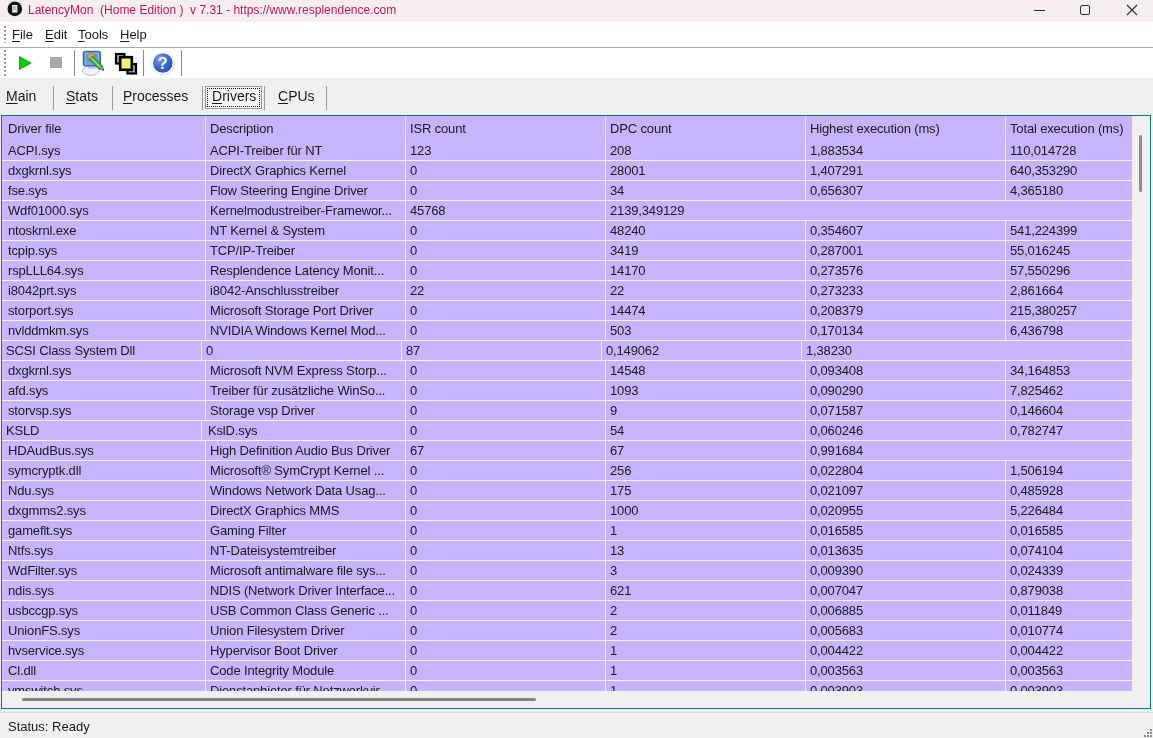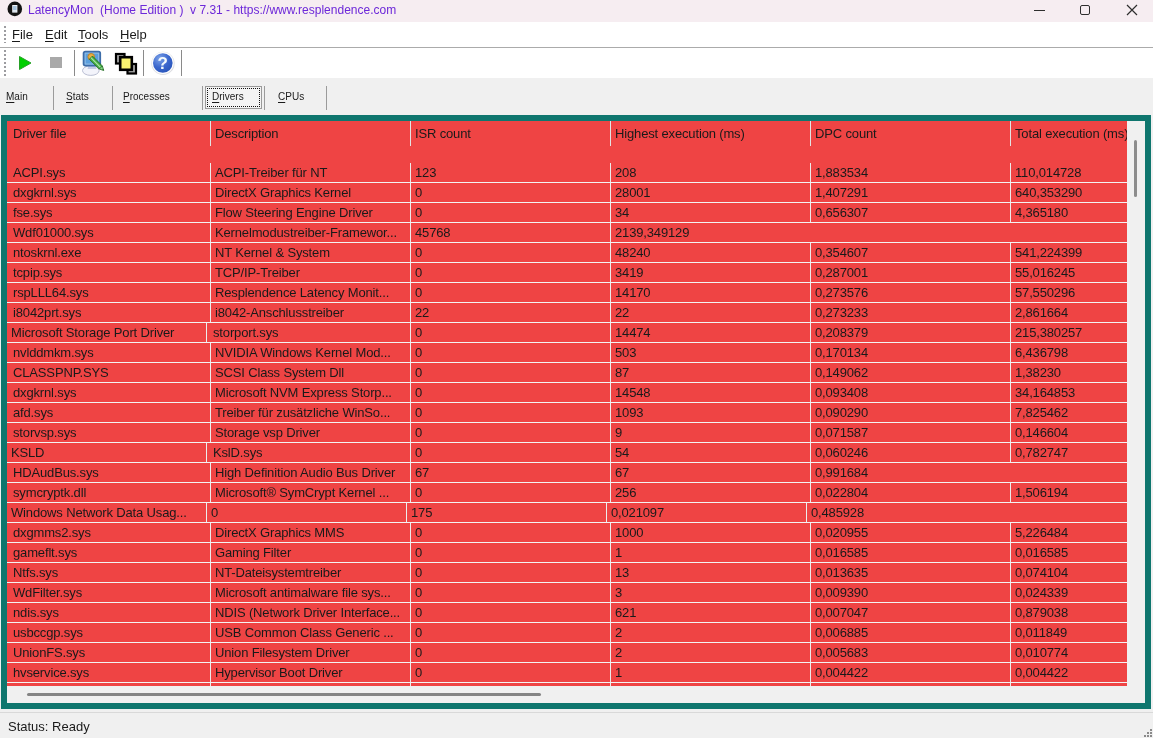--- a/index.html
+++ b/index.html
@@ -1,35 +1,35 @@
 <!DOCTYPE html>
 <html><head><meta charset="utf-8"><style>
 *{margin:0;padding:0;box-sizing:border-box}
 html,body{width:1153px;height:738px;overflow:hidden}
 body{position:relative;background:#f0f0f0;font-family:"Liberation Sans",sans-serif;color:#1a1a1a;
 -webkit-font-smoothing:antialiased}
 .abs{position:absolute}
 .title{left:0;top:0;width:1153px;height:22px;background:#f6edf1}
-.ttext{left:28px;top:0;height:21px;line-height:21px;font-size:12px;color:#6d28d9;white-space:pre}
+.ttext{left:28px;top:0;height:21px;line-height:21px;font-size:12px;color:#be185d;white-space:pre}
 .menubar{left:0;top:22px;width:1153px;height:25px;background:#fff}
 .mline{left:0;top:47px;width:1153px;height:1px;background:#ababab}
 .toolbar{left:0;top:48px;width:1153px;height:30px;background:#fff}
 .grip{width:2px;background:repeating-linear-gradient(#9c9ca0 0 1.6px,transparent 1.6px 4px)}
 .mi{top:22px;height:25px;line-height:25px;font-size:13px}
 .mi u,.tab u{text-decoration-thickness:1px;text-underline-offset:2px}
 .tsep{top:50px;width:1px;height:26px;background:#8a8a8a}
 .tabbar{left:0;top:78px;width:1153px;height:37px;background:#f0f0f0}
-.tab{top:78px;height:37px;line-height:37px;font-size:10px}
+.tab{top:78px;height:37px;line-height:37px;font-size:14px}
 .tabsep{top:86px;width:1px;height:24px;background:#9b9b9b}
 .drvbox{left:205px;top:86px;width:57px;height:23px;border:1px solid #9a9a9a;background:#f4f4f4}
 .drvdot{left:207px;top:88px;width:53px;height:19px;border:1px dotted #111}
-.lv{left:1px;top:115px;width:1150px;height:594px;border:6px solid #0f766e;background:#ef4444;overflow:hidden}
+.lv{left:1px;top:115px;width:1150px;height:594px;border:1px solid #0f766e;background:#c4b5fd;overflow:hidden}
 .hrow{position:absolute;left:0;top:0;width:1130px;height:25px;display:flex;font-size:13px}
 .hrow .c{border-right:1px solid #e4e4e4}
-.rows{position:absolute;left:0;top:42px;width:1130px;height:550px;overflow:hidden}
+.rows{position:absolute;left:0;top:25px;width:1130px;height:550px;overflow:hidden}
 .r{display:flex;height:20px;border-bottom:1px solid #f3f3f3;font-size:13px}
 .c{flex:none;padding-left:4px;line-height:19px;white-space:nowrap;overflow:hidden;letter-spacing:-0.15px}
 .c1{width:204px;padding-left:6px}.c2{width:200px}.c3{width:200px}.c4{width:200px}.c5{width:200px}.c6{width:126px}
 .r .c{border-right:1px solid #ececec}
 .r .c6,.hrow .c6{border-right:none}
 .hrow .c{line-height:26px}
 .vsb{position:absolute;right:0;top:0;width:18px;height:592px;background:#f0f0f0}
 .vth{position:absolute;left:7px;top:19px;width:3px;height:57px;background:#8c8c8c;border-radius:1.5px}
 .hsb{position:absolute;left:0;bottom:0;height:17px;width:1130px;background:#f0f0f0}
 .hth{position:absolute;left:20px;top:7px;width:514px;height:3px;background:#848484;border-radius:1.5px}
@@ -108,22 +108,22 @@
 <div class="abs drvdot"></div>
 <div class="abs tab" style="left:212px"><u>D</u>rivers</div>
 <div class="abs tabsep" style="left:264px"></div>
 <div class="abs tab" style="left:278px"><u>C</u>PUs</div>
 <div class="abs tabsep" style="left:326px"></div>
 <div class="abs lv">
 <div class="hrow">
       <div class="c c1">Driver file</div>
       <div class="c c2">Description</div>
       <div class="c c3">ISR count</div>
+      <div class="c c4">DPC count</div>
       <div class="c c5">Highest execution (ms)</div>
-      <div class="c c4">DPC count</div>
       <div class="c c6">Total execution (ms)</div>
     </div>
 <div class="rows">
 <div class="r">
         <div class="c c1">ACPI.sys</div>
         <div class="c c2">ACPI-Treiber für NT</div>
         <div class="c c3">123</div>
         <div class="c c4">208</div>
         <div class="c c5">1,883534</div>
         <div class="c c6">110,014728</div>
@@ -176,37 +176,36 @@
       </div>
 <div class="r">
         <div class="c c1">i8042prt.sys</div>
         <div class="c c2">i8042-Anschlusstreiber</div>
         <div class="c c3">22</div>
         <div class="c c4">22</div>
         <div class="c c5">0,273233</div>
         <div class="c c6">2,861664</div>
       </div>
 <div class="r">
+        <div class="c c1">storport.sys</div>
         <div class="c c2">Microsoft Storage Port Driver</div>
-        <div class="c c1">storport.sys</div>
         <div class="c c3">0</div>
         <div class="c c4">14474</div>
         <div class="c c5">0,208379</div>
         <div class="c c6">215,380257</div>
       </div>
 <div class="r">
         <div class="c c1">nvlddmkm.sys</div>
         <div class="c c2">NVIDIA Windows Kernel Mod...</div>
         <div class="c c3">0</div>
         <div class="c c4">503</div>
         <div class="c c5">0,170134</div>
         <div class="c c6">6,436798</div>
       </div>
 <div class="r">
-        <div class="c c1">CLASSPNP.SYS</div>
         <div class="c c2">SCSI Class System Dll</div>
         <div class="c c3">0</div>
         <div class="c c4">87</div>
         <div class="c c5">0,149062</div>
         <div class="c c6">1,38230</div>
       </div>
 <div class="r">
         <div class="c c1">dxgkrnl.sys</div>
         <div class="c c2">Microsoft NVM Express Storp...</div>
         <div class="c c3">0</div>
@@ -247,20 +246,21 @@
       </div>
 <div class="r">
         <div class="c c1">symcryptk.dll</div>
         <div class="c c2">Microsoft® SymCrypt Kernel ...</div>
         <div class="c c3">0</div>
         <div class="c c4">256</div>
         <div class="c c5">0,022804</div>
         <div class="c c6">1,506194</div>
       </div>
 <div class="r">
+        <div class="c c1">Ndu.sys</div>
         <div class="c c2">Windows Network Data Usag...</div>
         <div class="c c3">0</div>
         <div class="c c4">175</div>
         <div class="c c5">0,021097</div>
         <div class="c c6">0,485928</div>
       </div>
 <div class="r">
         <div class="c c1">dxgmms2.sys</div>
         <div class="c c2">DirectX Graphics MMS</div>
         <div class="c c3">0</div>

